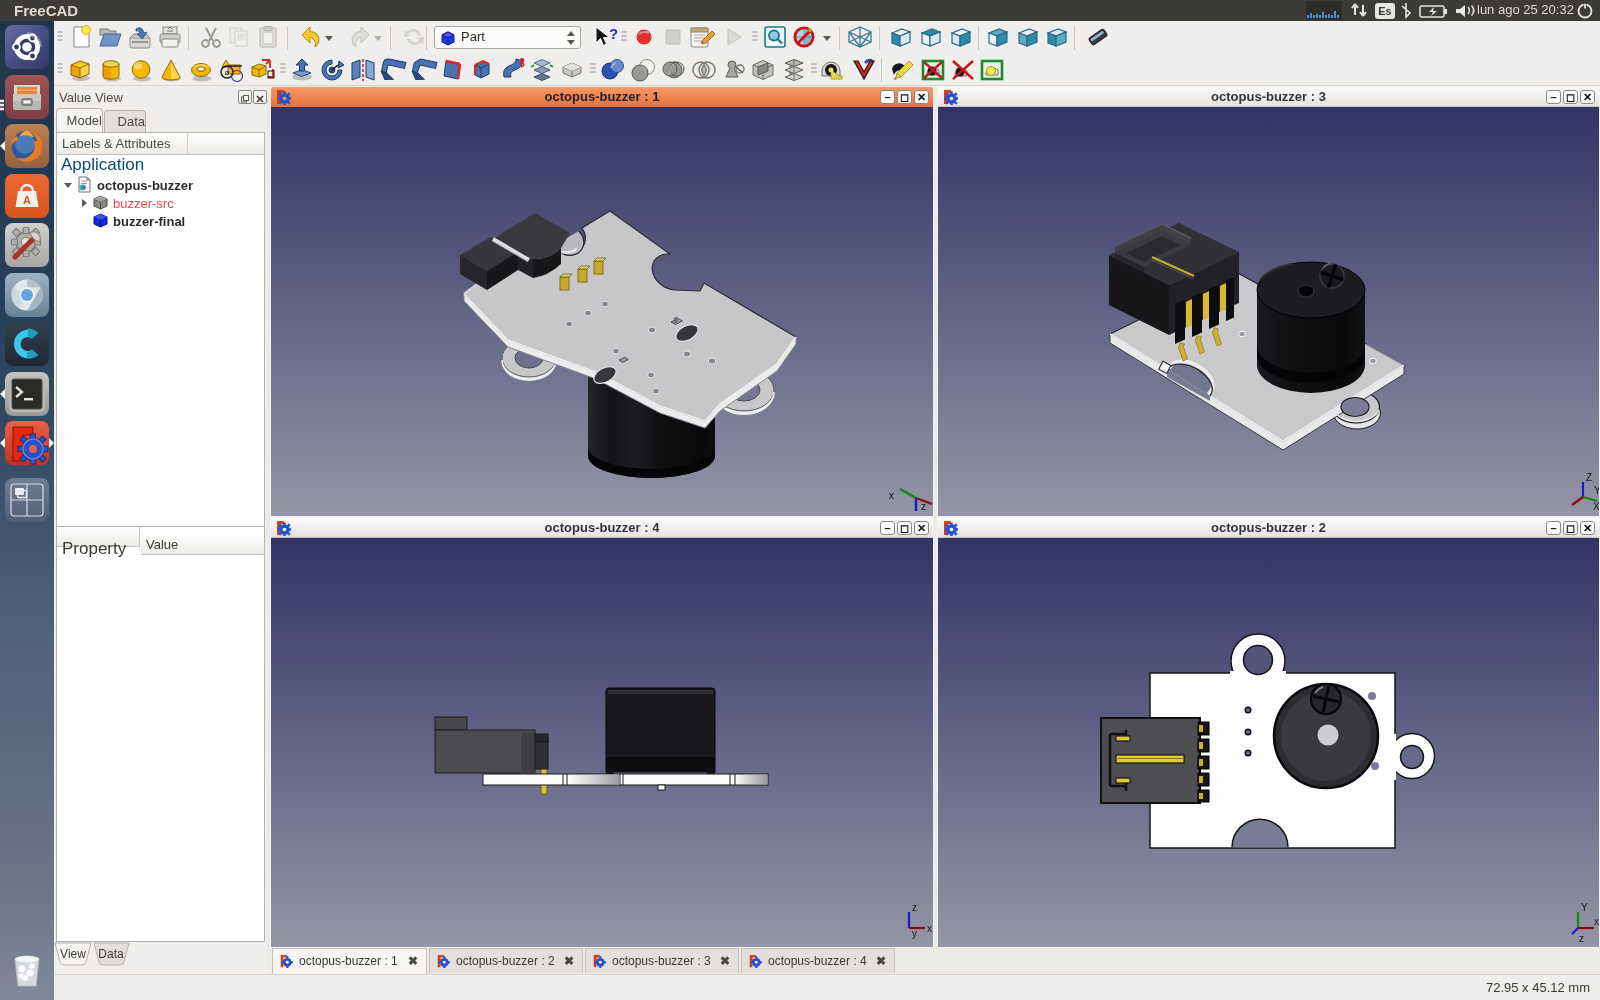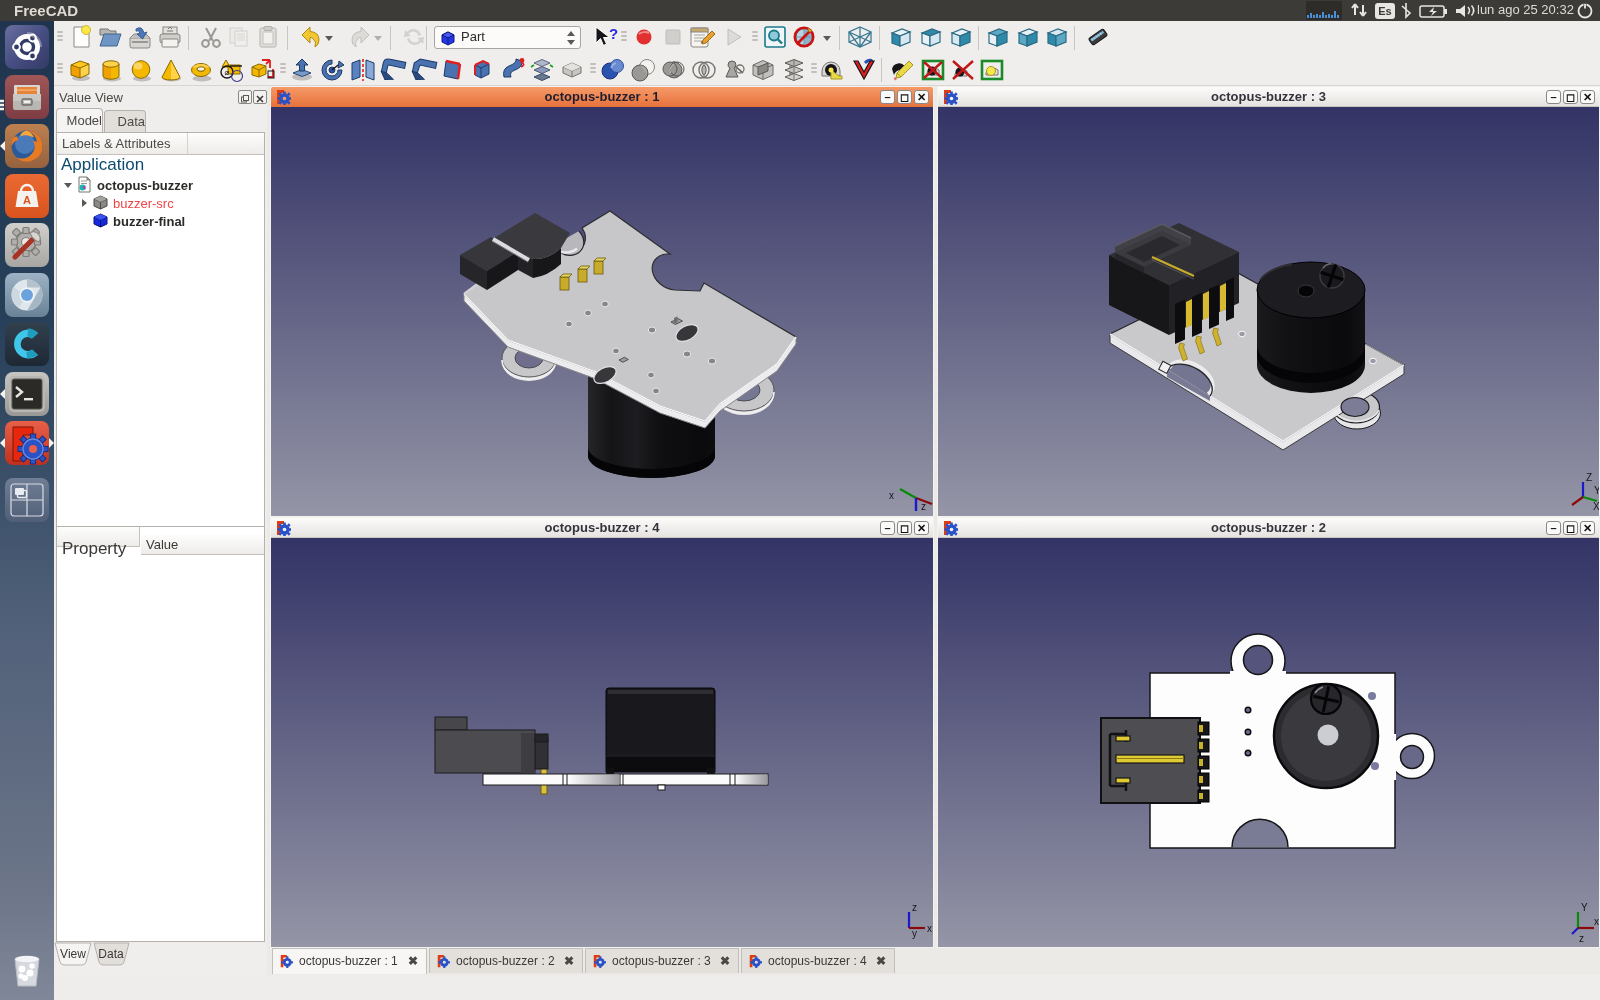--- a/index.html
+++ b/index.html
@@ -1162,13 +1162,16 @@
               <rect x="-1.2" y="4" width="2.4" height="3"></rect>
               <rect x="-7" y="-1.2" width="3" height="2.4"></rect>
               <rect x="4" y="-1.2" width="3" height="2.4"></rect>
             </g>
           </g>
         </svg>
       <span style="position:absolute;left:26px;top:5px;">octopus-buzzer : 4</span>
       <span class="x" style="position:absolute;right:8px;top:5px;">✖</span>
     </div>
   </div>
+  <div id="status" class="abs">
+      <span class="dim">72.95 x 45.12 mm</span>
+    </div>
 </div>
 
 </body></html>

